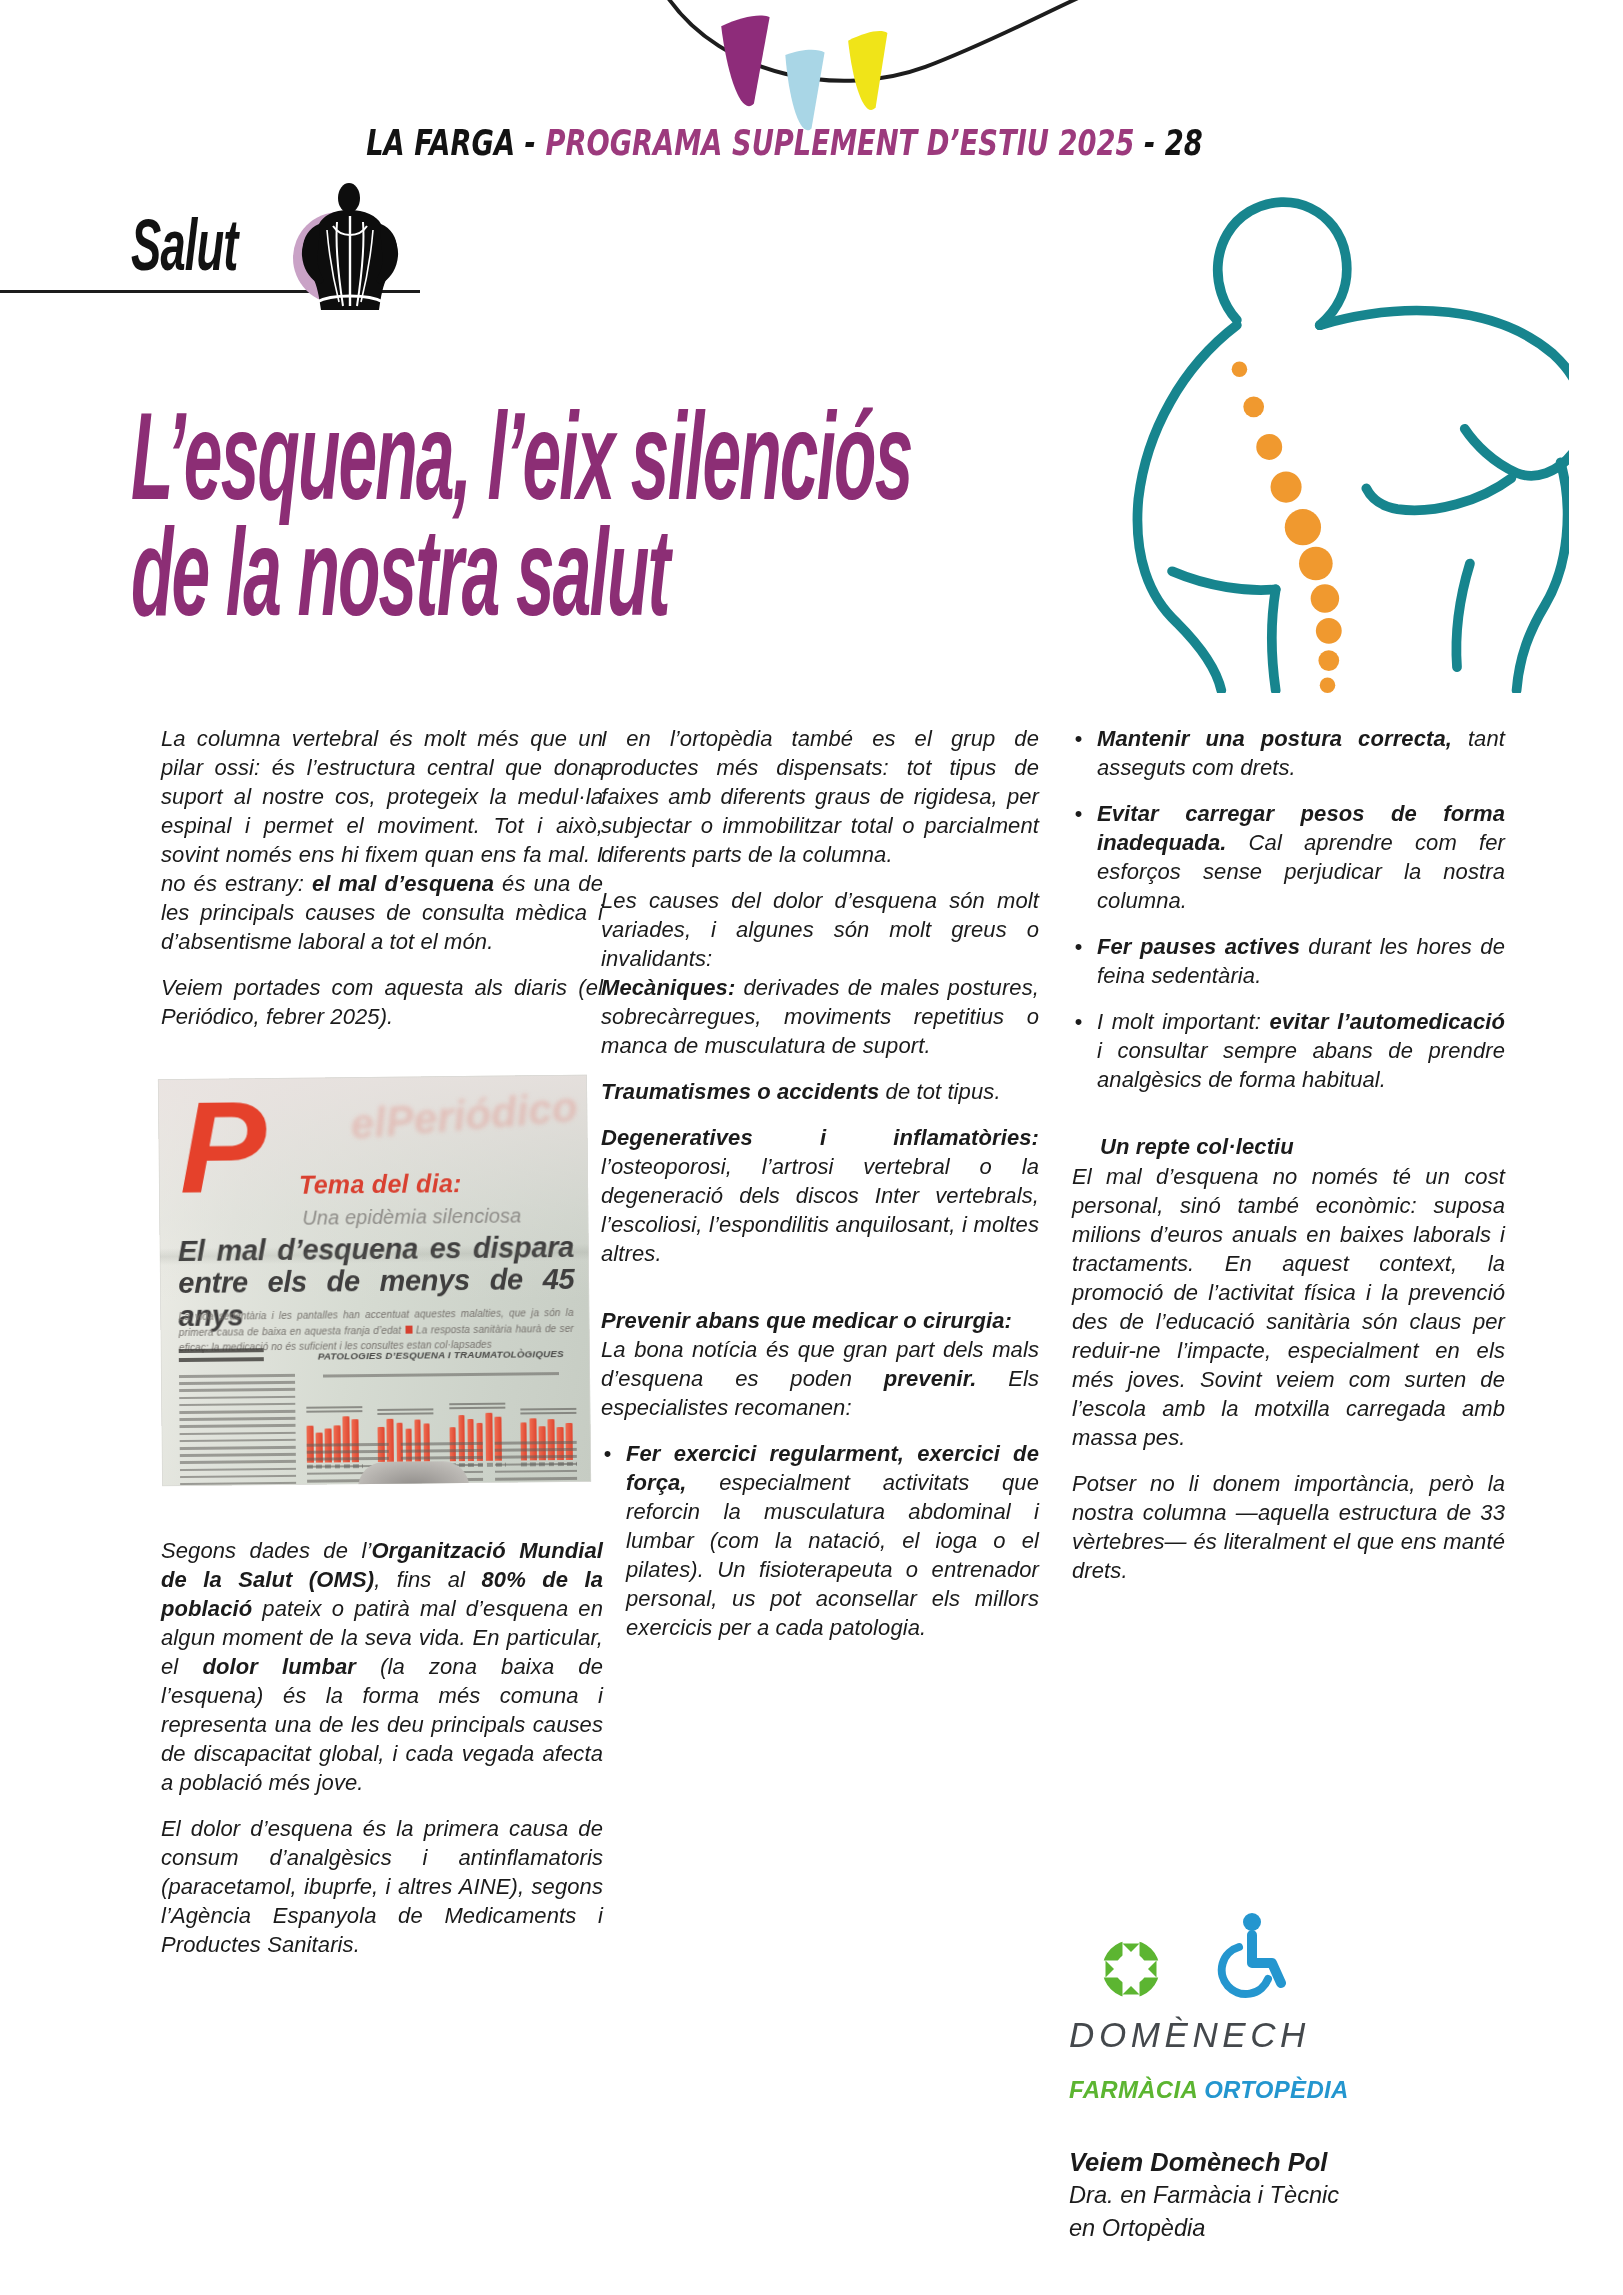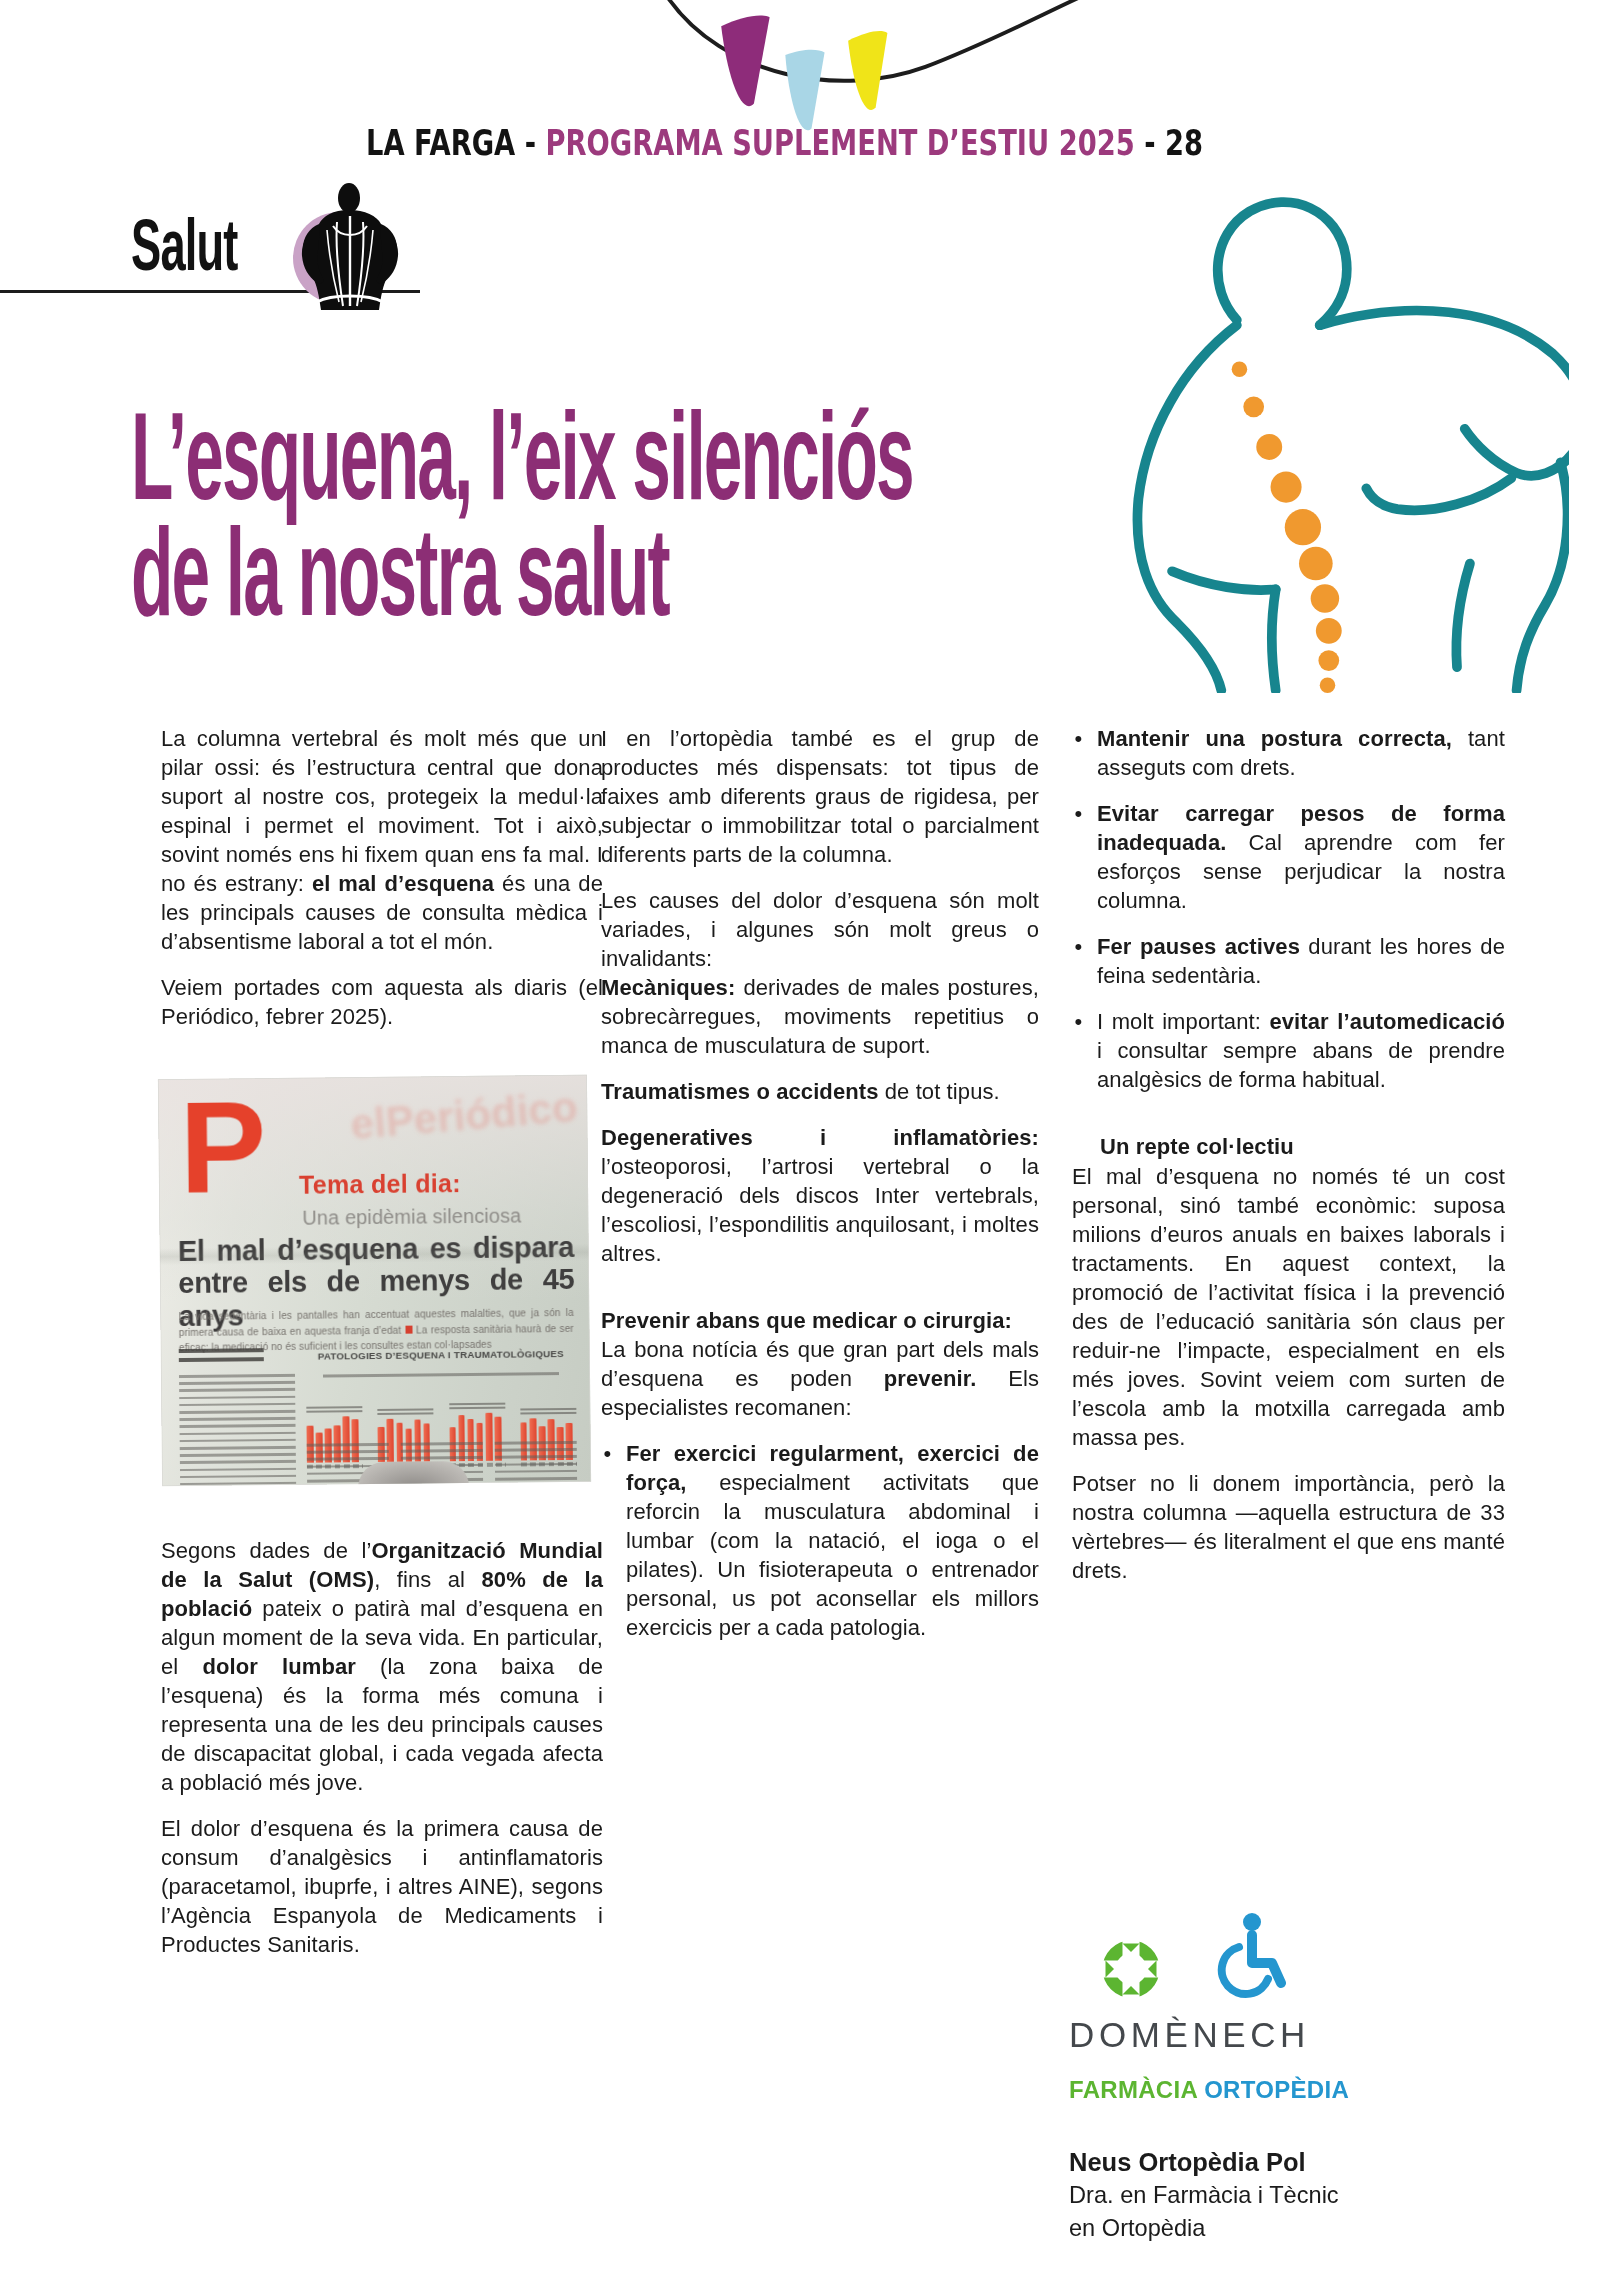--- a/index.html
+++ b/index.html
@@ -1,17 +1,17 @@
 <!DOCTYPE html>
 <html style="font-size:10.5px"><head>
 <meta charset="utf-8">
 <style>
   html,body{margin:0;padding:0;background:#ffffff;}
   .page{position:relative;width:1569px;height:2295px;background:#fff;overflow:hidden;
-        font-family:"Liberation Sans",sans-serif;color:#1b1b1b;}
+        font-family:"Liberation Sans",sans-serif;color:#1b1b1b;font-style:italic;}
 
   
   .page-header{position:absolute;top:126px;left:0;width:100%;text-align:center;
     font-family:"DejaVu Sans",sans-serif;font-weight:800;font-size:35px;line-height:1;
     transform:scaleX(.78);transform-origin:center top;white-space:nowrap;}
   .hdr-black{color:#131313;}
   .hdr-purple{color:#9c3a7d;}
 
   
   .garland{position:absolute;left:644px;top:0;width:458px;height:141px;}
@@ -283,20 +283,20 @@
       </svg>
       <svg width="80" height="92" viewBox="0 0 80 92">
         <circle cx="44" cy="11" r="9" fill="#2496cf"></circle>
         <path d="M44,24 L44,52 L64,52 L73,72" fill="none" stroke="#2496cf" stroke-width="10" stroke-linecap="round" stroke-linejoin="round"></path>
         <path d="M31,36 A 24,24 0 1 0 60,68" fill="none" stroke="#2496cf" stroke-width="8" stroke-linecap="round"></path>
       </svg>
     </div>
     <div class="brand-name">DOMÈNECH</div>
     <div class="brand-sub"><span class="g">FARMÀCIA</span> <span class="bl">ORTOPÈDIA</span></div>
     <div class="author">
-      <div class="nm">Neus Ortopèdia Pol</div>
+      <div class="nm">Veiem Domènech Pol</div>
       <div>Dra. en Farmàcia  i Tècnic</div>
       <div>en Ortopèdia</div>
     </div>
   </div>
 
 </div>
 
 
 </body></html>

